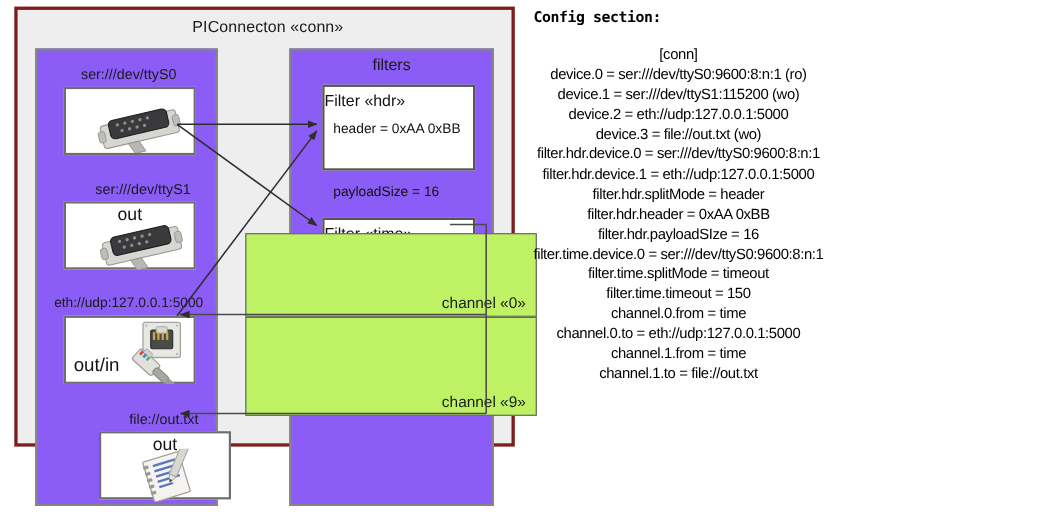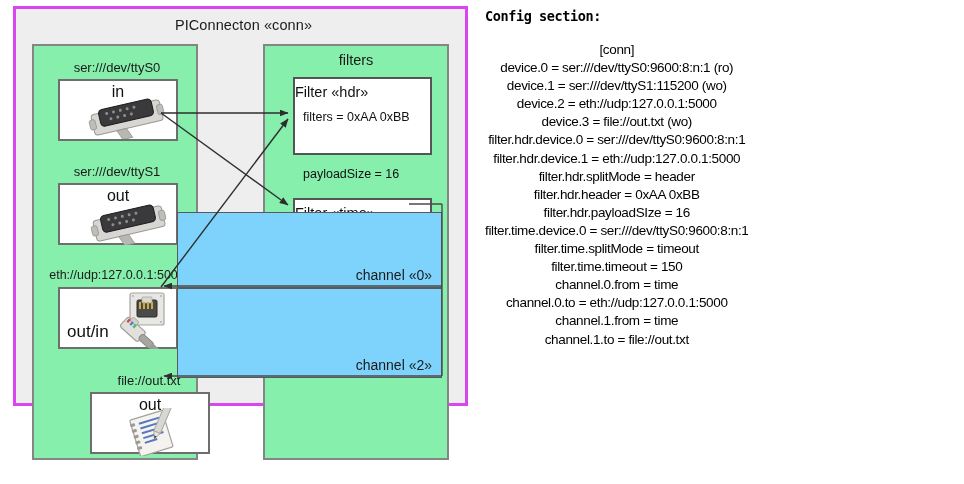--- a/index.html
+++ b/index.html
@@ -17,36 +17,36 @@
   }
 
   #root { position: absolute; left: 0; top: 0; width: 964px; height: 484px; }
 
   
   .diagram-frame {
     position: absolute;
     left: 13px; top: 6px;
     width: 455px; height: 400px;
     background: #eeeeee;
-    border: 3px solid #d946ef;
+    border: 3px solid #7f1d1d;
     box-sizing: border-box;
   }
   .diagram-title {
     position: absolute;
     left: 0; top: 8px;
     width: 455px;
     text-align: center;
     font-size: 14.5px;
     color: #1a1a1a;
     letter-spacing: .1px;
   }
 
   .panel {
     position: absolute;
-    background: #86efac;
+    background: #8b5cf6;
     border: 2px solid #858585;
     box-sizing: border-box;
   }
   .panel-title {
     position: absolute;
     left: 0; top: 6px;
     width: 100%;
     text-align: center;
     font-size: 14.5px;
     color: #1a1a1a;
@@ -103,23 +103,24 @@
     position: absolute;
     left: 8px;
     font-size: 12.5px;
     color: #111111;
     white-space: nowrap;
   }
 
   
   .channel-box {
     position: absolute;
-    background: #7dd3fc;
+    background: #bef264;
     border: 1.5px solid #5a5a5a;
     box-sizing: border-box;
+    margin-left: 46px;
   }
   .channel-label {
     position: absolute;
     right: 9px;
     bottom: 4px;
     font-size: 14px;
     color: #1a1a1a;
     white-space: nowrap;
   }
 
@@ -165,21 +166,20 @@
 
   <div class="diagram-frame">
 
     <div class="diagram-title">PIConnecton «conn»</div>
 
     <div class="panel devices-panel">
 
       <div class="device-group" style="top:0px;height:104px;">
         <div class="device-label" style="top:14px;">ser:///dev/ttyS0</div>
         <div class="device-box" style="left:24px; top:33px; width:120px; height:62px;">
-          <div class="device-dir">in</div>
           <svg class="dev-icon" style="left:24px; top:14px;" width="86" height="44" viewBox="0 0 86 44">
             <g transform="rotate(-13 43 22)">
               <rect x="8" y="12" width="70" height="21" rx="3" fill="#d8d6d2" stroke="#9a9892" stroke-width="1"></rect>
               <rect x="16" y="9" width="54" height="17" rx="4" fill="#3a3a3c" stroke="#1d1d1f" stroke-width="1"></rect>
               <g fill="#8d8d90">
                 <circle cx="24" cy="14" r="1.5"></circle>
                   <circle cx="31" cy="14" r="1.5"></circle>
                 <circle cx="38" cy="14" r="1.5"></circle>
                   <circle cx="45" cy="14" r="1.5"></circle>
                 <circle cx="52" cy="14" r="1.5"></circle>
@@ -190,21 +190,21 @@
               </g>
               <rect x="5" y="17" width="6" height="10" rx="2" fill="#bfbdb8" stroke="#97958f" stroke-width="0.8"></rect>
               <rect x="74" y="17" width="6" height="10" rx="2" fill="#bfbdb8" stroke="#97958f" stroke-width="0.8"></rect>
               <path d="M30 33 L34 43 L44 43 L40 33 Z" fill="#b9b7b2" stroke="#97958f" stroke-width="0.8"></path>
             </g>
           </svg>
         </div>
       </div>
 
       <div class="device-group" style="top:104px;height:104px;">
-        <div class="device-label" style="top:14px;">ser:///dev/ttyS1</div>
+        <div class="device-label" style="top:14px;padding-left:13px;">ser:///dev/ttyS1</div>
         <div class="device-box" style="left:24px; top:33px; width:120px; height:62px;">
           <div class="device-dir">out</div>
           <svg class="dev-icon" style="left:26px; top:16px;" width="86" height="44" viewBox="0 0 86 44">
             <g transform="rotate(-13 43 22)">
               <rect x="8" y="12" width="70" height="21" rx="3" fill="#d8d6d2" stroke="#9a9892" stroke-width="1"></rect>
               <rect x="16" y="9" width="54" height="17" rx="4" fill="#3a3a3c" stroke="#1d1d1f" stroke-width="1"></rect>
               <g fill="#8d8d90">
                 <circle cx="24" cy="14" r="1.5"></circle>
                   <circle cx="31" cy="14" r="1.5"></circle>
                 <circle cx="38" cy="14" r="1.5"></circle>
@@ -287,35 +287,35 @@
           </svg>
         </div>
       </div>
     </div>
 
     <div class="panel filters-panel">
       <div class="panel-title">filters</div>
 
       <div class="filter-box" style="left:28px; top:31px; width:139px; height:78px;">
         <div class="filter-title">Filter «hdr»</div>
-        <div class="filter-prop" style="top:31px;">filters = 0xAA 0xBB</div>
+        <div class="filter-prop" style="top:31px;">header = 0xAA 0xBB</div>
         <div class="filter-prop" style="top:48px;margin-top:40px;">payloadSize = 16</div>
       </div>
 
       <div class="filter-box" style="left:28px; top:152px; width:139px; height:78px;">
         <div class="filter-title">Filter «time»</div>
         <div class="filter-prop" style="top:39px;">timeout = 150 ms</div>
       </div>
     </div>
 
     <div class="channel-box" style="left:161px; top:203px; width:265px; height:76px;">
       <div class="channel-label">channel «0»</div>
     </div>
     <div class="channel-box" style="left:161px; top:279px; width:265px; height:90px;">
-      <div class="channel-label">channel «2»</div>
+      <div class="channel-label">channel «9»</div>
     </div>
 
     <svg class="edges">
       <defs>
         <marker id="arrowhead" markerWidth="9" markerHeight="7" refX="8.4" refY="3.5" orient="auto" markerUnits="userSpaceOnUse">
           <path d="M0,0 L9,3.5 L0,7 Z" fill="#2e2e2e"></path>
         </marker>
       </defs>
 
       <line x1="145" y1="104" x2="272" y2="104" stroke="#2e2e2e" stroke-width="1.4" marker-end="url(#arrowhead)"></line>

